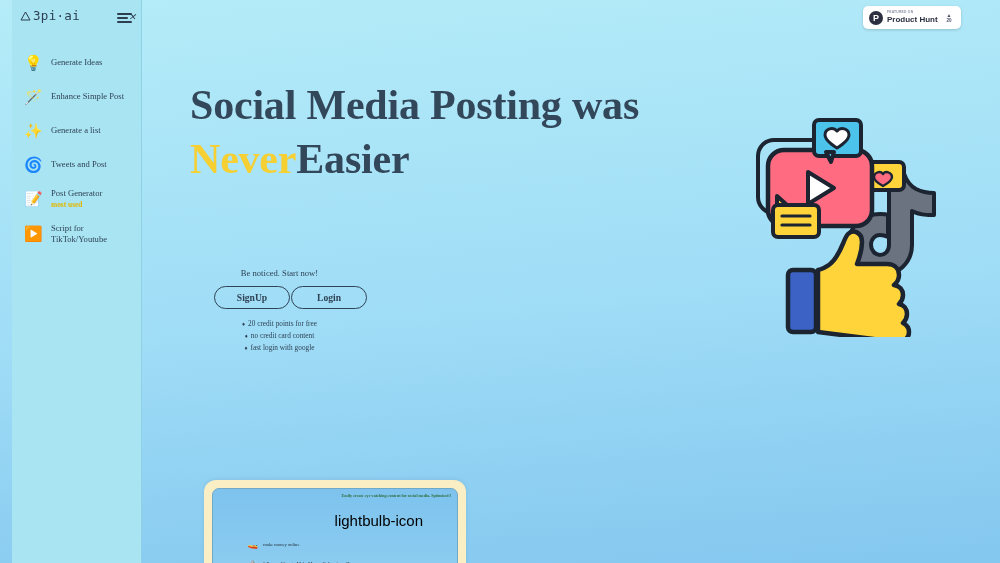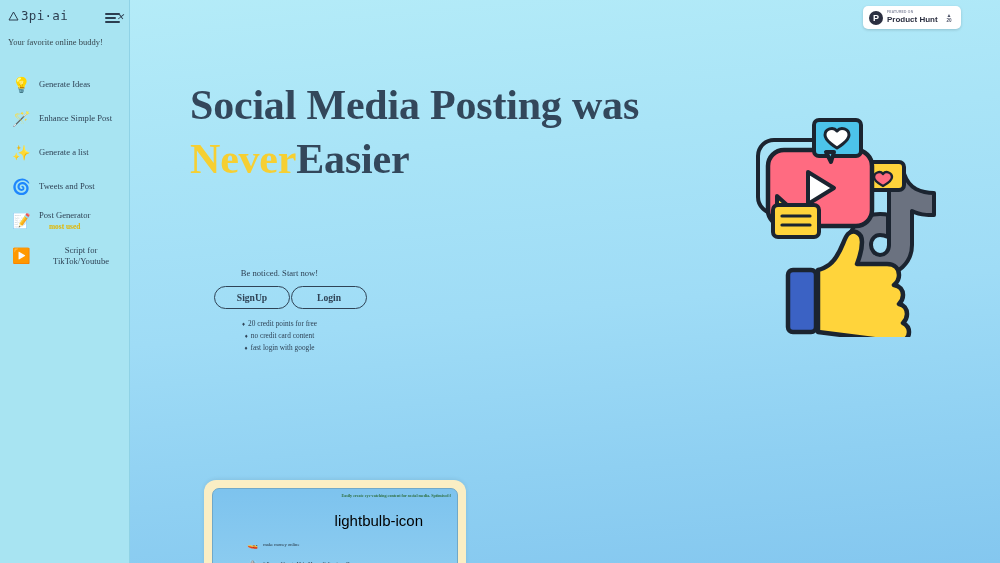--- a/index.html
+++ b/index.html
@@ -12,21 +12,21 @@
 
   body {
     font-family: "Liberation Sans", sans-serif;
     background: linear-gradient(175deg, #b5ecf8 0%, #a9e4f7 28%, #9fdcf6 55%, #8fd0f2 80%, #84c7ef 100%);
     position: relative;
   }
 
   
   #sidebar {
     position: absolute;
-    left: 0; top: 0;
+    left: 12px; top: 0;
     width: 130px;
     height: 563px;
     background: #a8e4f2;
     border-right: 1px solid #8fd2e6;
     overflow: hidden;
   }
 
   .sb-top {
     display: flex;
     align-items: flex-start;
@@ -103,21 +103,20 @@
     font-size: 15px;
     line-height: 19px;
     text-align: center;
   }
 
   .nav-label {
     font-family: "Liberation Serif", serif;
     font-size: 8.6px;
     color: #2f4356;
     line-height: 1.25;
-    text-align: center;
   }
 
   .badge-most-used {
     font-family: "Liberation Serif", serif;
     font-size: 7.4px;
     color: #e3b700;
     font-weight: bold;
     display: block;
     margin-top: 1px;
   }
@@ -335,21 +334,20 @@
       <span>3pi·ai</span>
     </div>
     <div class="hamburger">
       <span></span>
         <span></span>
         <span></span>
       <i class="x">✕</i>
     </div>
   </div>
 
-  <div class="tagline">Your favorite online buddy!</div>
 
   <nav class="nav">
 
     <div class="nav-item">
       <span class="nav-icon">💡</span>
       <span class="nav-label">Generate Ideas</span>
     </div>
 
     <div class="nav-item">
       <span class="nav-icon">🪄</span>

